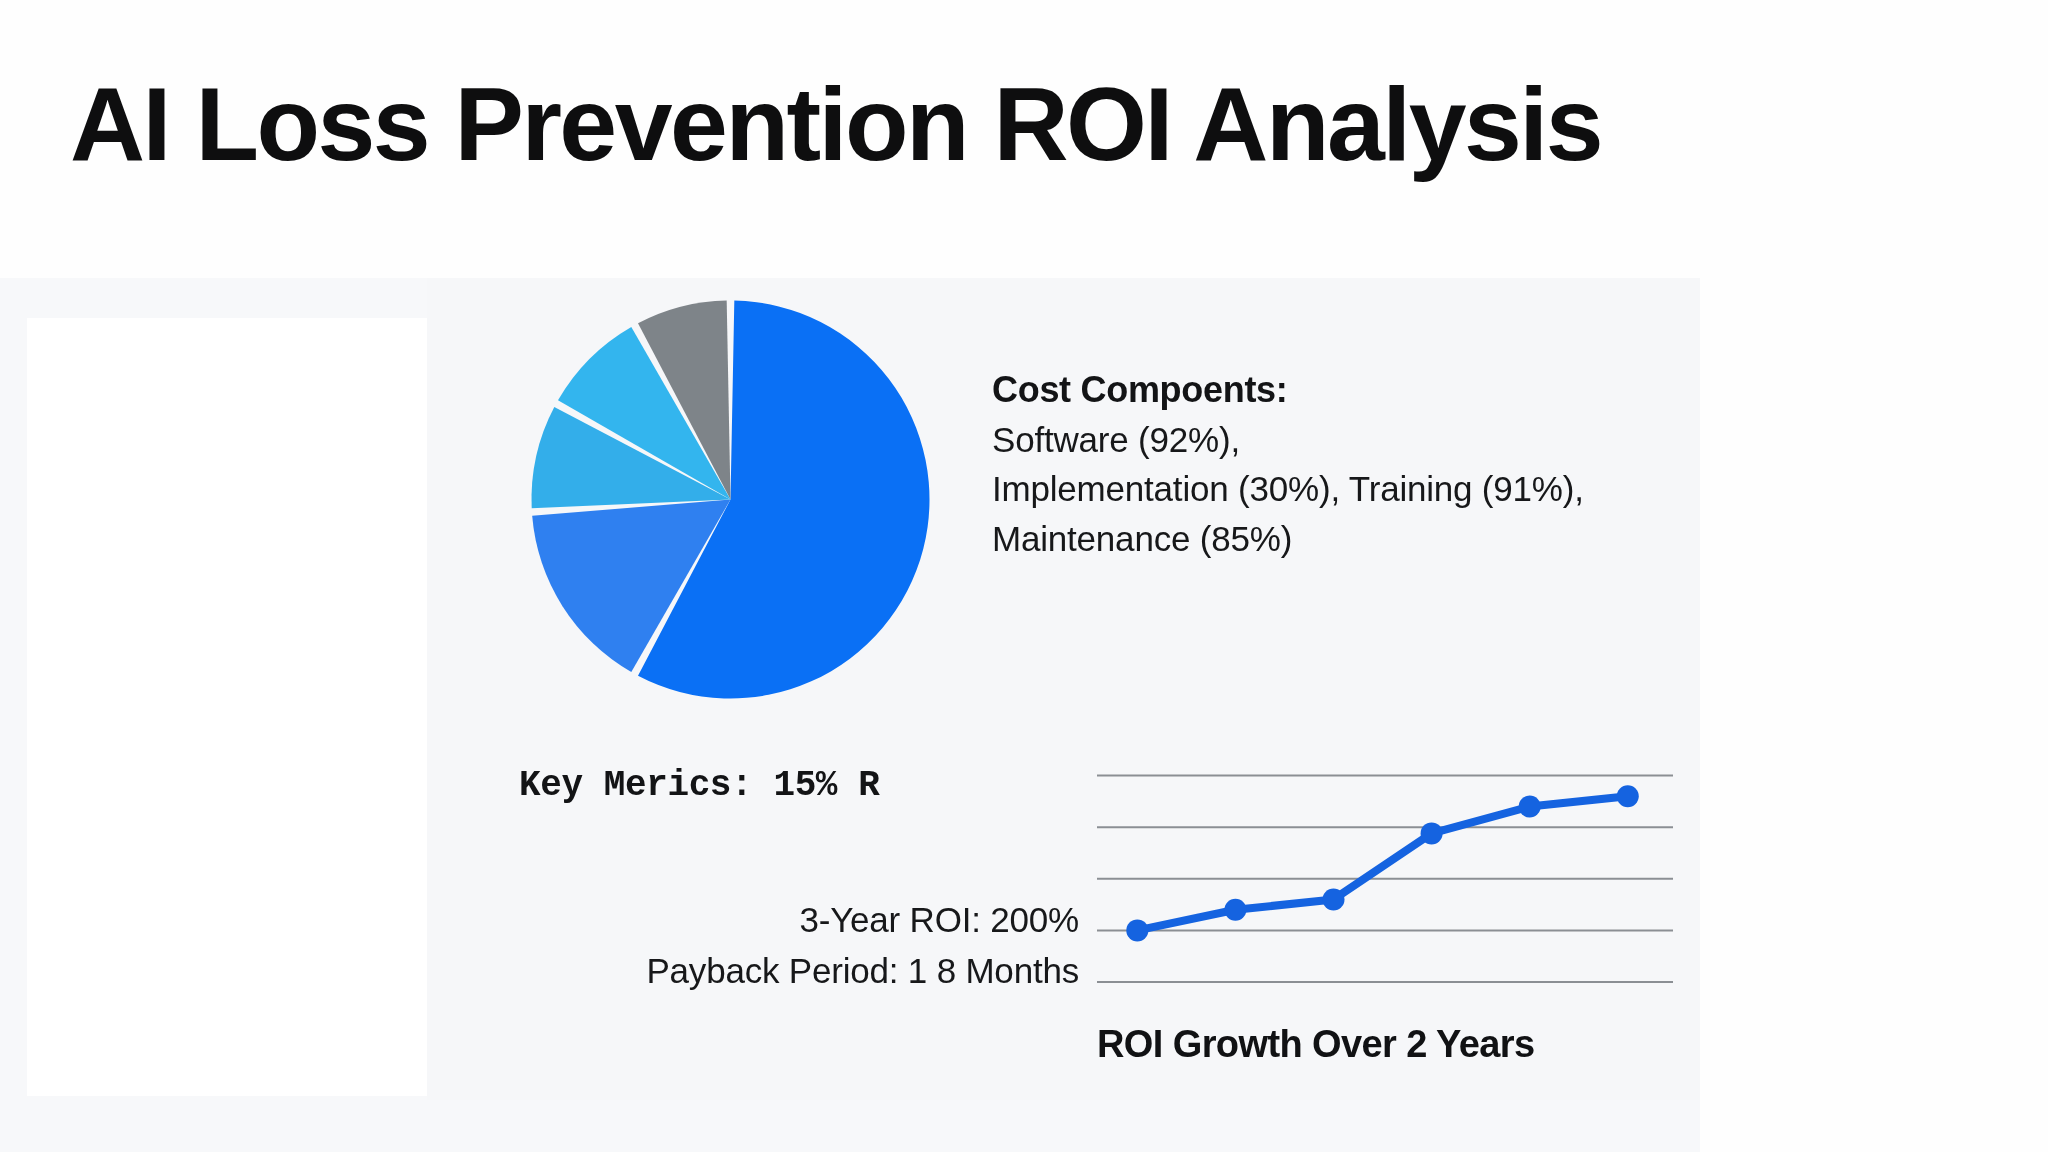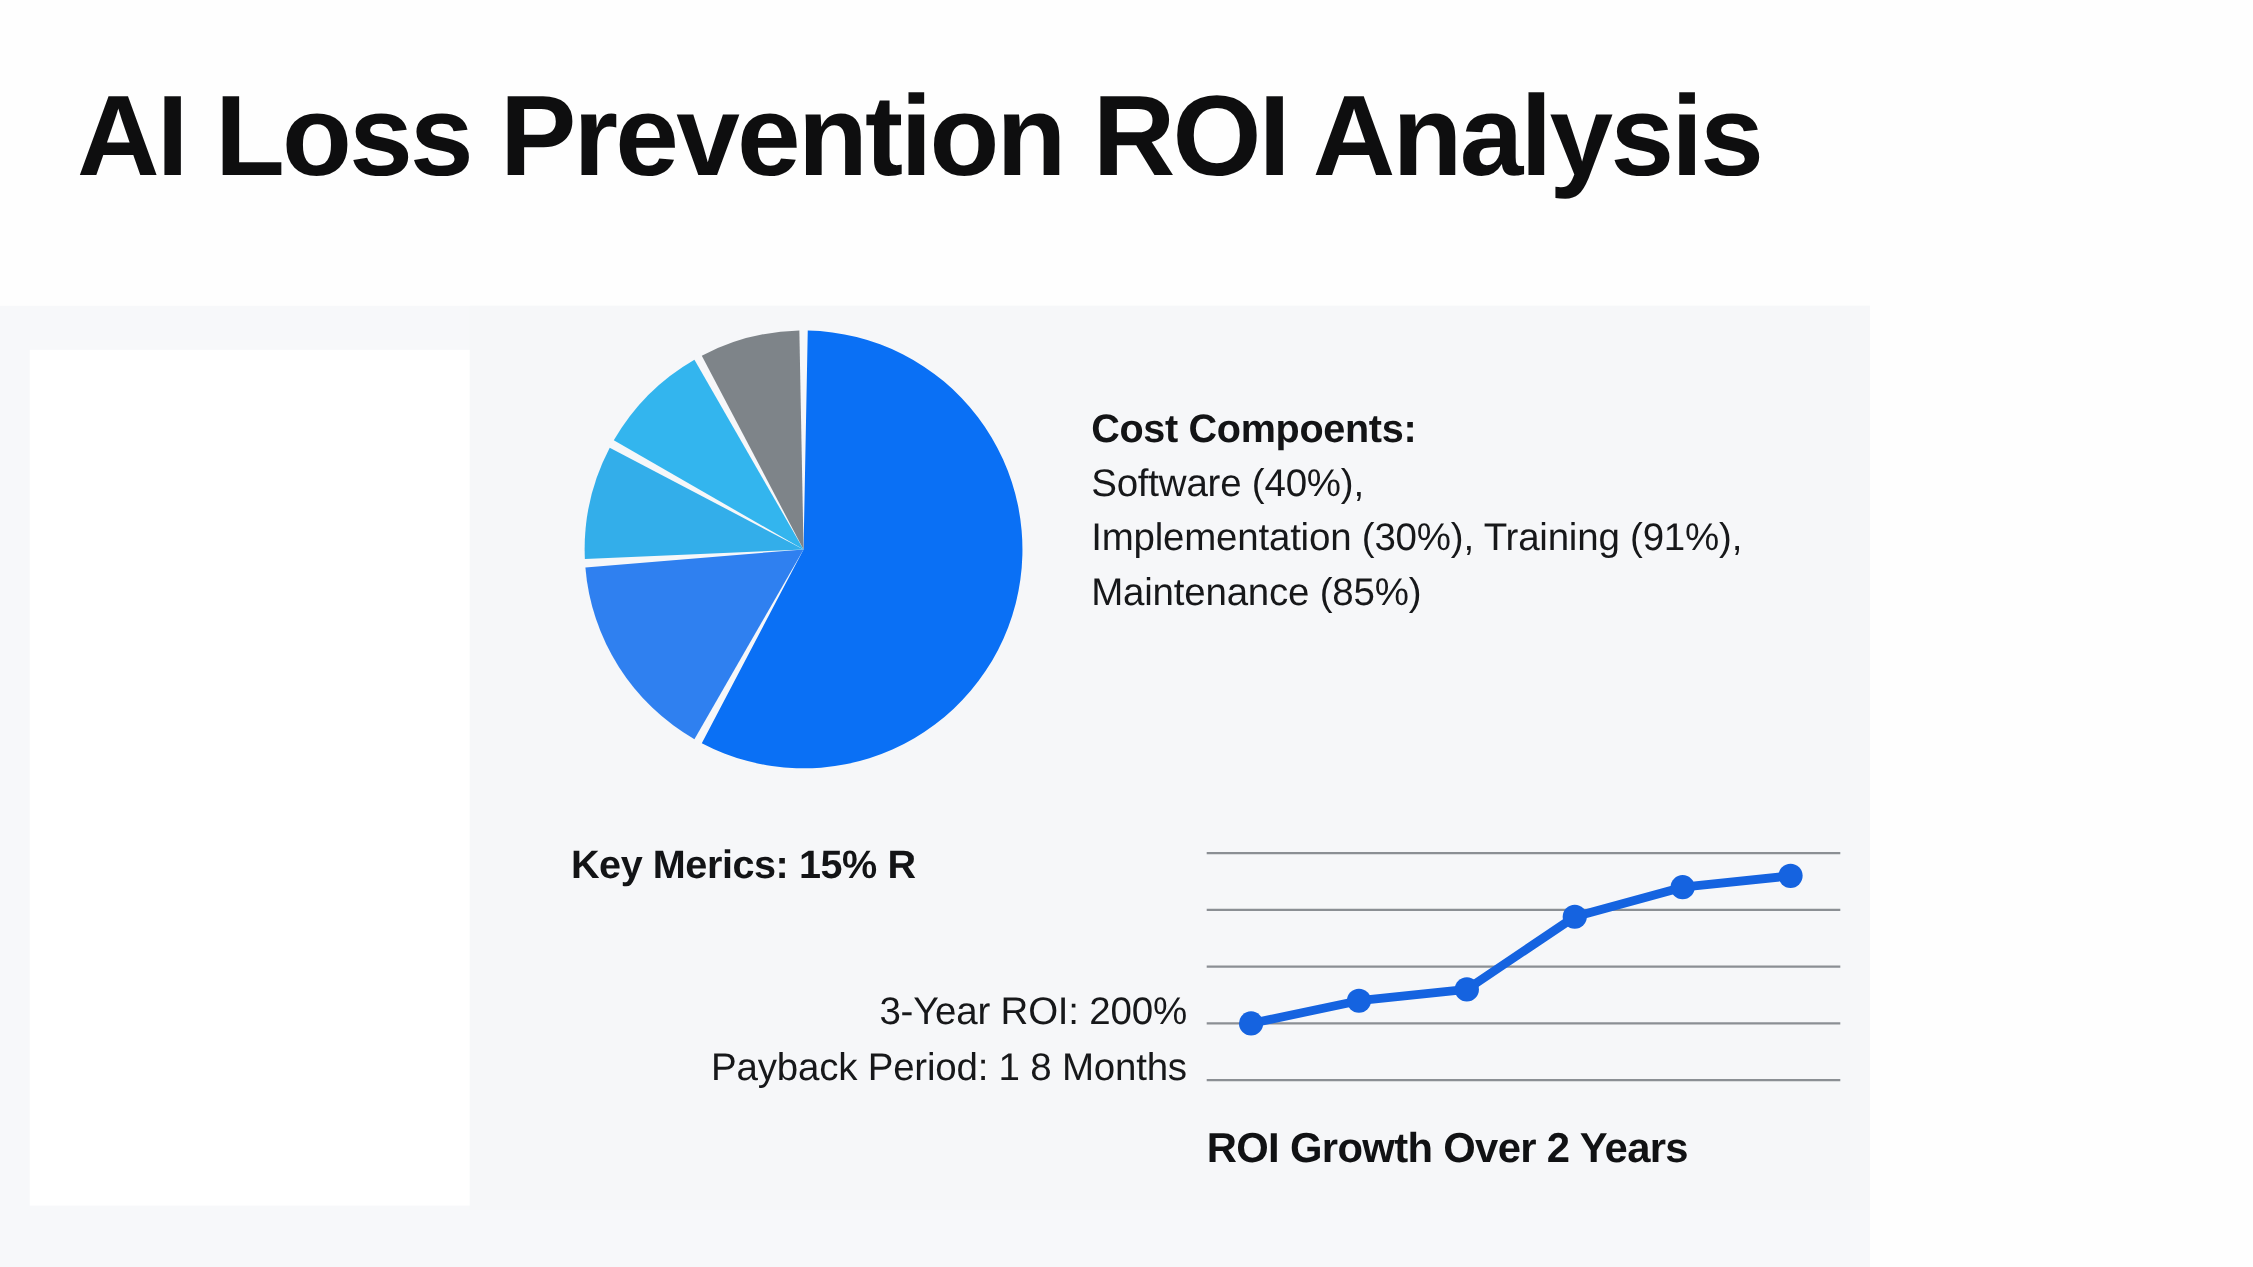--- a/index.html
+++ b/index.html
@@ -104,20 +104,21 @@
     letter-spacing: -0.2px;
     white-space: nowrap;
   }
 
   
   #metrics-block {
     position: absolute;
     left: 519px;
     top: 762px;
     width: 560px;
+    font-family: Liberation Mono, monospace;
   }
   .metrics-heading {
     font-size: 36px;
     font-weight: 700;
     color: #131416;
     line-height: 1.32;
     letter-spacing: -0.4px;
   }
   #roi-block {
     position: absolute;
@@ -176,21 +177,21 @@
           <path d="M 202.5 202.5 L 103.30093978898786 375.012453038185 A 199 199 0 0 1 4.169160023210736 218.8057632173783 Z" fill="#2f80f0"></path>
           <path d="M 202.5 202.5 L 3.6894039052103267 211.18025808570206 A 199 199 0 0 1 26.306668474871202 109.99643290080077 Z" fill="#33aeea"></path>
           <path d="M 202.5 202.5 L 29.987546961814985 103.30093978898788 A 199 199 0 0 1 103.30093978898766 29.9875469618151 Z" fill="#33b5ee"></path>
           <path d="M 202.5 202.5 L 109.99643290080064 26.30666847487126 A 199 199 0 0 1 198.6797089624616 3.5366732877928087 Z" fill="#7e8489"></path>
         </g>
     </svg>
   </div>
 
   <div id="cost-block">
     <div class="cost-heading">Cost Compoents:</div>
-    <div class="cost-line">Software (40%),</div>
+    <div class="cost-line">Software (92%),</div>
     <div class="cost-line">Implementation (30%), Training (91%),</div>
     <div class="cost-line">Maintenance (85%)</div>
   </div>
 
   <div id="metrics-block">
     <div class="metrics-heading">Key Merics: 15% R</div>
   </div>
 
   <div id="roi-block">
     <div class="roi-line">3-Year ROI: 200%</div>

